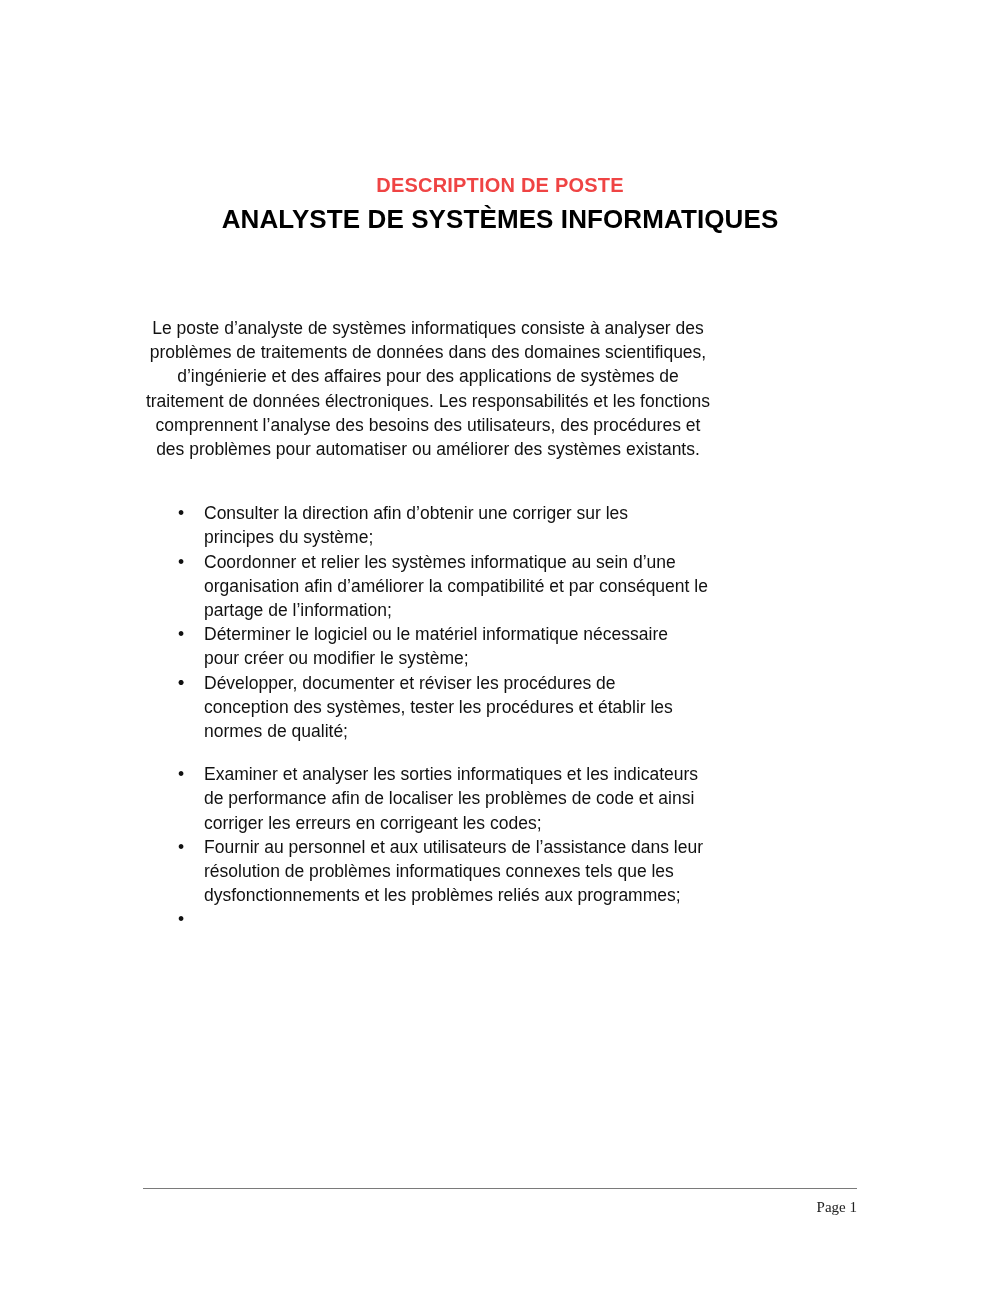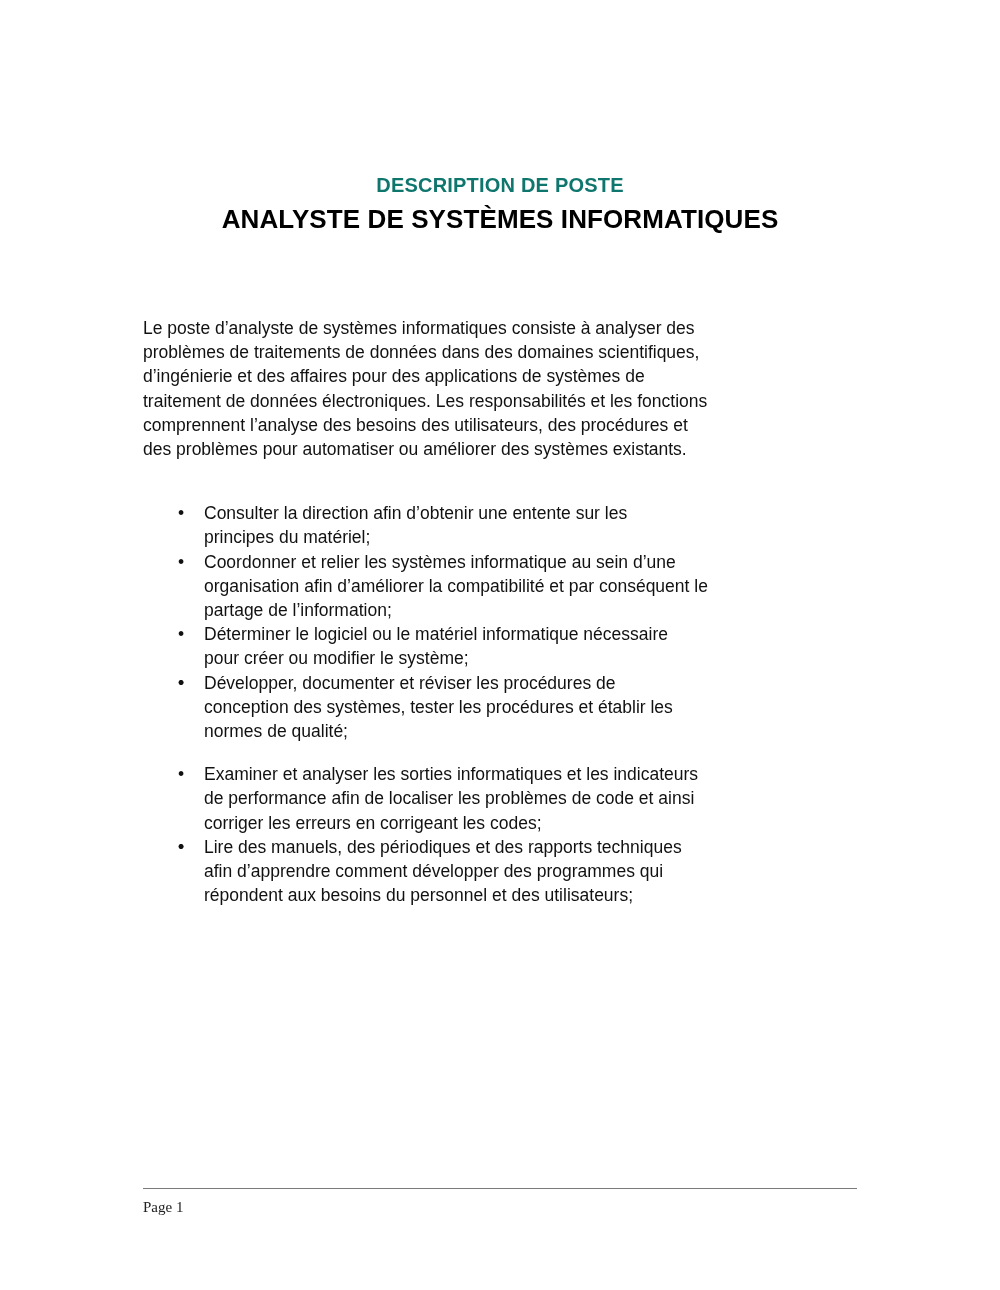--- a/index.html
+++ b/index.html
@@ -36,21 +36,21 @@
 
   
   .title-block {
     padding-top: 172px;
     text-align: center;
   }
   .doc-kicker {
     font-size: 20px;
     font-weight: bold;
     letter-spacing: 0.2px;
-    color: #0f766e;
+    color: #ef4444;
     line-height: 26px;
     margin: 0;
   }
   .doc-title {
     font-size: 26px;
     font-weight: bold;
     color: #000000;
     line-height: 26px;
     margin: 8px 0 0 0;
     letter-spacing: 0.1px;
@@ -71,20 +71,21 @@
     font-weight: bold;
     line-height: 24px;
     margin: 0;
   }
   .body-paragraph {
     font-size: 17.5px;
     line-height: 24.2px;
     margin: 0;
     color: #111111;
     max-width: 570px;
+    text-align: center;
   }
 
   
   .bullet-list {
     list-style: none;
     margin: 0;
     padding: 0;
   }
   .bullet-item {
     position: relative;
@@ -124,20 +125,21 @@
     width: 100%;
     height: 1px;
     background: #7a7a7a;
     line-height: 0;
     font-size: 0;
   }
   .footer-page-number {
     font-family: "Liberation Serif", serif;
     font-size: 15px;
     line-height: 20px;
+    text-align: right;
     color: #222222;
     padding-top: 8px;
   }
 </style>
 </head>
 <body>
 
 <div class="page">
 
   <div class="content">
@@ -150,21 +152,21 @@
     <section class="section section-brief">
       <p class="body-paragraph">Le poste d’analyste de systèmes informatiques consiste à analyser des problèmes de traitements de données dans des domaines scientifiques, d’ingénierie et des affaires pour des applications de systèmes de traitement de données électroniques. Les responsabilités et les fonctions comprennent l’analyse des besoins des utilisateurs, des procédures et des problèmes pour automatiser ou améliorer des systèmes existants.</p>
     </section>
 
     <section class="section section-tasks">
 
       <ul class="bullet-list">
 
         <li class="bullet-item">
           <span class="bullet-dot">•</span>
-          <span class="bullet-text w-460">Consulter la direction afin d’obtenir une entente sur les principes du matériel;</span>
+          <span class="bullet-text w-460">Consulter la direction afin d’obtenir une corriger sur les principes du système;</span>
         </li>
 
         <li class="bullet-item">
           <span class="bullet-dot">•</span>
           <span class="bullet-text w-510">Coordonner et relier les systèmes informatique au sein d’une organisation afin d’améliorer la compatibilité et par conséquent le partage de l’information;</span>
         </li>
 
         <li class="bullet-item">
           <span class="bullet-dot">•</span>
           <span class="bullet-text w-490">Déterminer le logiciel ou le matériel informatique nécessaire pour créer ou modifier le système;</span>
@@ -179,25 +181,25 @@
           <span class="bullet-text w-495">Développer, documenter et réviser les procédures de conception des systèmes, tester les procédures et établir les normes de qualité;</span>
         </li>
 
         <li class="bullet-item">
           <span class="bullet-dot">•</span>
           <span class="bullet-text w-500">Examiner et analyser les sorties informatiques et les indicateurs de performance afin de localiser les problèmes de code et ainsi corriger les erreurs en corrigeant les codes;</span>
         </li>
 
         <li class="bullet-item">
           <span class="bullet-dot">•</span>
-        </li>
-
-        <li class="bullet-item">
-          <span class="bullet-dot">•</span>
-          <span class="bullet-text w-505">Lire des manuels, des périodiques et des rapports techniques afin d’apprendre comment développer des programmes qui répondent aux besoins du personnel et des utilisateurs;</span>
+          <span class="bullet-text w-505">Fournir au personnel et aux utilisateurs de l’assistance dans leur résolution de problèmes informatiques connexes tels que les dysfonctionnements et les problèmes reliés aux programmes;</span>
+        </li>
+
+        <li class="bullet-item">
+          <span class="bullet-dot">•</span>
         </li>
 
       </ul>
     </section>
 
   </div>
 
   <footer class="footer">
     <div class="footer-rule"></div>
     <div class="footer-page-number">Page 1</div>

